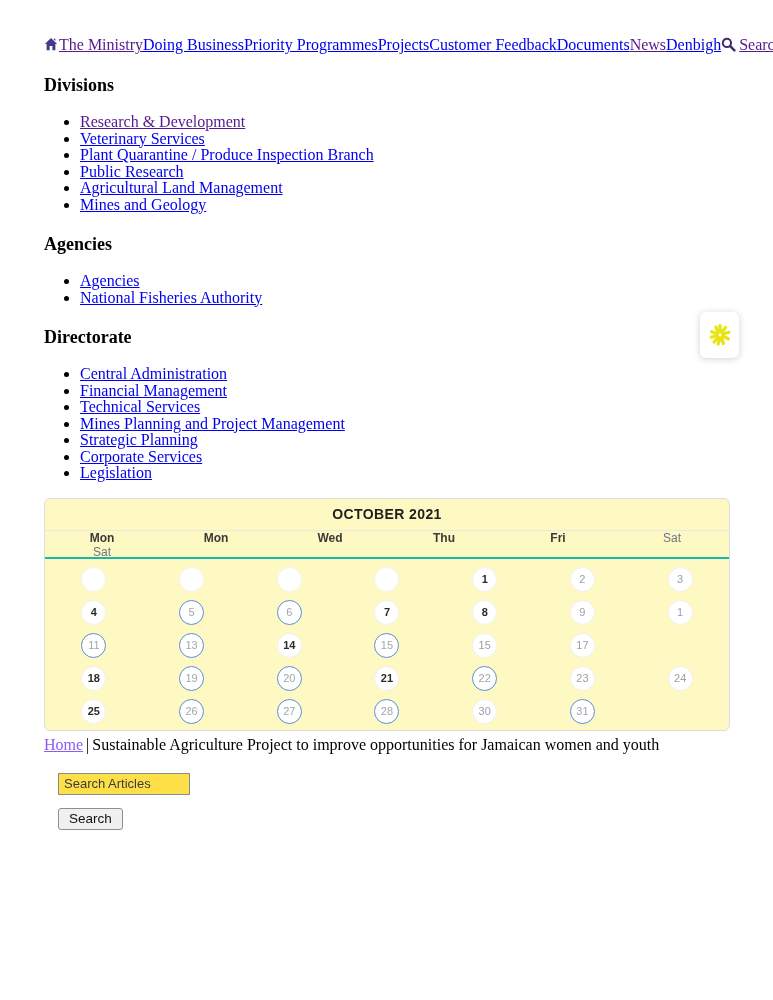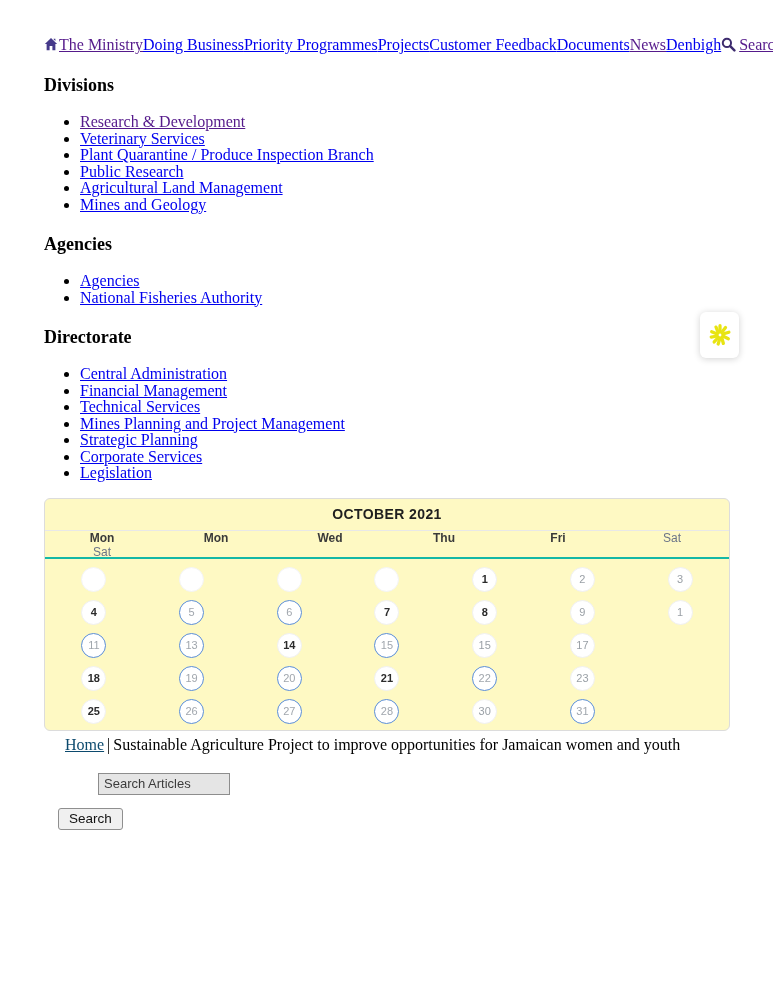--- a/index.html
+++ b/index.html
@@ -36,27 +36,27 @@
   .day-cell{display:flex;align-items:center;justify-content:center;}
   .day-circle{width:25px;height:25px;border-radius:50%;border:1px solid #f0f0f0;
               display:flex;align-items:center;justify-content:center;
               font-size:11px;font-weight:600;color:#2b2b2b;background:#fff;box-sizing:border-box;}
   .day-circle.weekend{color:#9aa0a6;font-weight:400;}
   .day-circle.event{border:1.6px solid #5b8ed6;color:#a0a6ad;font-weight:400;}
   .day-circle.empty{border:1px solid #f4f4f4;}
 
   
   .breadcrumb{margin:4px 0 0 0;font-size:16px;line-height:19px;}
-  .breadcrumb a{color:#0c4a6e;text-decoration:underline;margin-left:21px;}
+  .breadcrumb a{color:#8b5cf6;text-decoration:underline;}
   .breadcrumb .crumb-sep{margin:0 3px;}
 
   
   .article-search{margin-top:19px;margin-left:14px;}
   .article-search input{width:120px;height:18px;font-family:"Liberation Sans",sans-serif;font-size:13px;
-                        border:1px solid #8d8d8d;padding:1px 5px;color:#3c3c3c;background:#e5e5e5;margin-left:40px;}
+                        border:1px solid #8d8d8d;padding:1px 5px;color:#3c3c3c;background:#fde047;}
   .article-search-btn{display:inline-block;margin:13px 0 0 14px;font-family:"Liberation Sans",sans-serif;
                       font-size:13.5px;color:#111;background:#f0f0f0;border:1px solid #8f8f8f;
                       border-radius:3px;padding:2px 10px 3px 10px;cursor:pointer;}
 
   
   .floating-widget{position:absolute;top:312px;right:34px;width:39px;height:46px;background:#fff;
                    border-radius:6px;box-shadow:0 1px 7px rgba(0,0,0,.18);
                    display:flex;align-items:center;justify-content:center;cursor:pointer;}
 </style>
 </head>
@@ -190,20 +190,23 @@
           </div>
           <div class="day-cell">
             <span class="day-circle">21</span>
           </div>
           <div class="day-cell">
             <span class="day-circle event">22</span>
           </div>
           <div class="day-cell">
             <span class="day-circle weekend">23</span>
           </div>
+          <div class="day-cell">
+            <span class="day-circle weekend">24</span>
+          </div>
         </div>
         <div class="cal-row">
           <div class="day-cell">
             <span class="day-circle">25</span>
           </div>
           <div class="day-cell">
             <span class="day-circle event">26</span>
           </div>
           <div class="day-cell">
             <span class="day-circle event">27</span>

